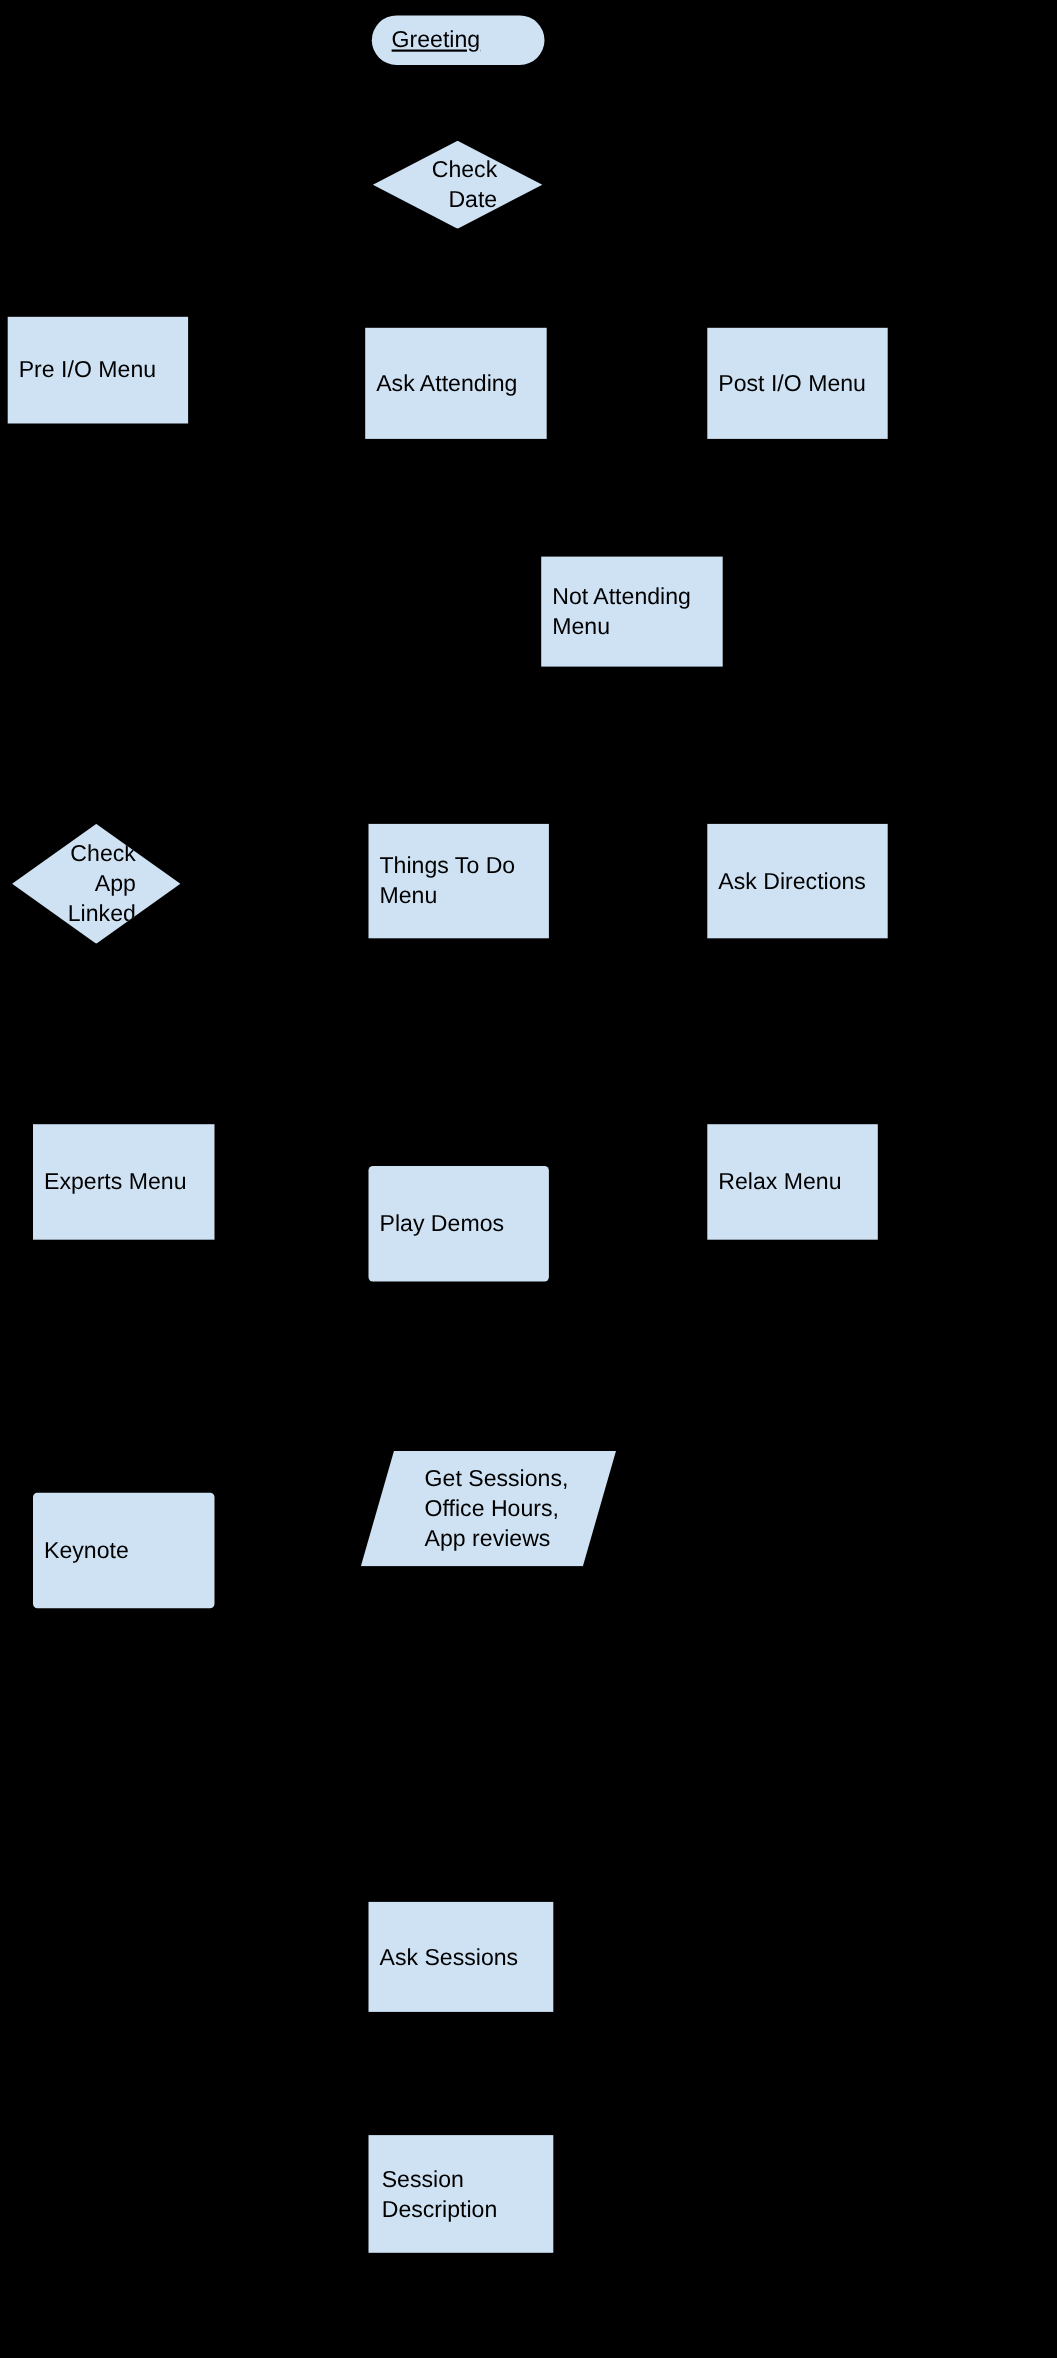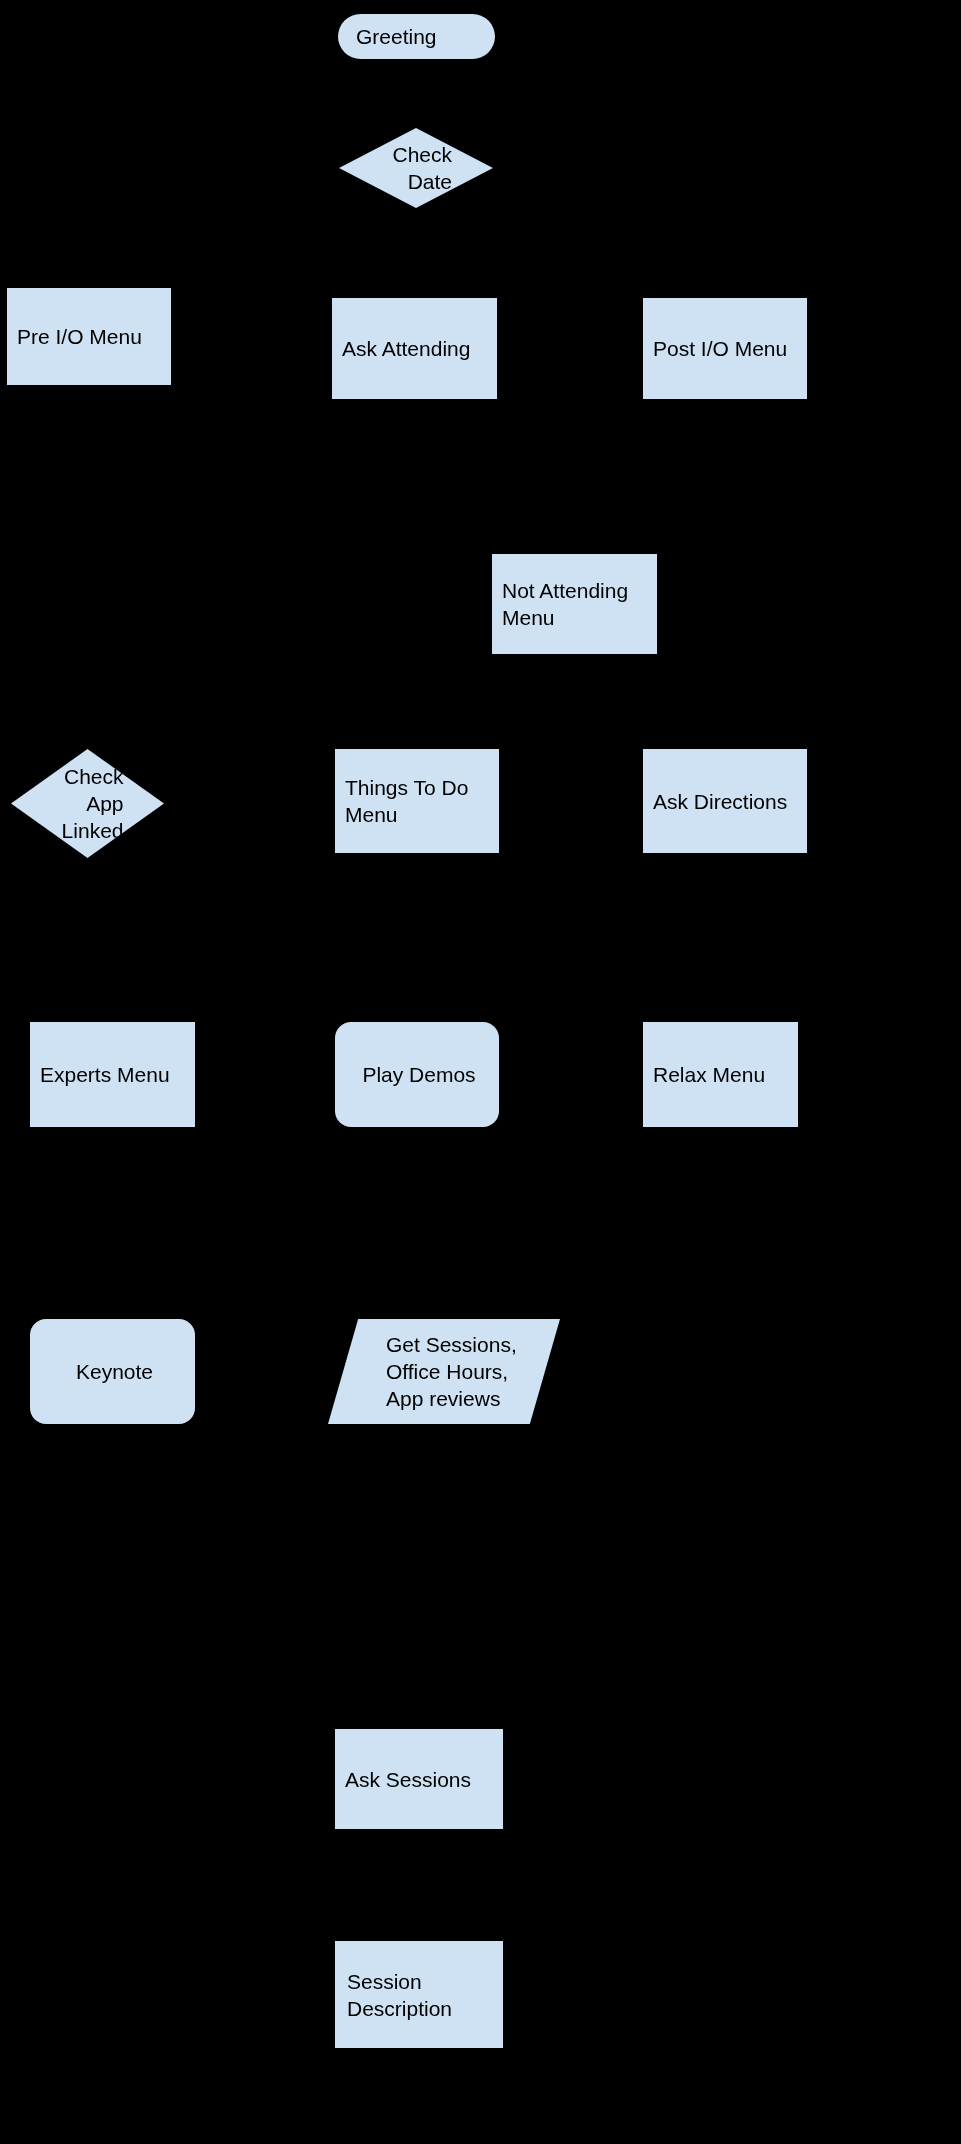--- a/index.html
+++ b/index.html
@@ -28,23 +28,24 @@
   .process {
     justify-content: flex-start;
     padding: 0 6px 0 10px;
   }
   .terminator {
     border-radius: 24px;
     justify-content: flex-start;
     padding: 0 10px 0 18px;
   }
   .alternate {
-    border-radius: 16px;
-    justify-content: center;
+    border-radius: 4px;
+    justify-content: flex-start;
     padding: 0 6px 0 10px;
+    margin-top: 38px;
   }
   .decision {
     clip-path: polygon(50% 0, 100% 50%, 50% 100%, 0 50%);
     justify-content: center;
   }
   .decision .label {
     text-align: right;
     max-width: 72px;
   }
   .io {
@@ -53,27 +54,27 @@
     padding-left: 58px;
   }
   .io .label {
     max-width: 142px;
   }
   .label {
     display: block;
   }
 
   
-  #n-greeting            { left: 338px; top: 14px;   width: 157px; height: 45px; }
+  #n-greeting            { left: 338px; top: 14px;   width: 157px; height: 45px; text-decoration: underline; }
   #n-check-date          { left: 339px; top: 128px;  width: 154px; height: 80px; }
   #n-pre-io-menu         { left: 7px;   top: 288px;  width: 164px; height: 97px; text-align: right; }
   #n-ask-attending       { left: 332px; top: 298px;  width: 165px; height: 101px; }
   #n-post-io-menu        { left: 643px; top: 298px;  width: 164px; height: 101px; }
   #n-attending-menu      { left: 137px; top: 506px;  width: 164px; height: 100px; }
-  #n-not-attending-menu  { left: 492px; top: 506px;  width: 165px; height: 100px; margin-top: 48px; }
+  #n-not-attending-menu  { left: 492px; top: 506px;  width: 165px; height: 100px; }
   #n-check-app-linked    { left: 11px;  top: 749px;  width: 153px; height: 109px; }
   #n-things-to-do-menu   { left: 335px; top: 749px;  width: 164px; height: 104px; }
   #n-ask-directions      { left: 643px; top: 749px;  width: 164px; height: 104px; }
   #n-experts-menu        { left: 30px;  top: 1022px; width: 165px; height: 105px; }
   #n-play-demos          { left: 335px; top: 1022px; width: 164px; height: 105px; }
   #n-relax-menu          { left: 643px; top: 1022px; width: 155px; height: 105px; }
   #n-keynote             { left: 30px;  top: 1319px; width: 165px; height: 105px; }
   #n-get-sessions        { left: 328px; top: 1319px; width: 232px; height: 105px; }
   #n-ask-topics          { left: 335px; top: 1520px; width: 168px; height: 104px; }
   #n-ask-sessions        { left: 335px; top: 1729px; width: 168px; height: 100px; }

